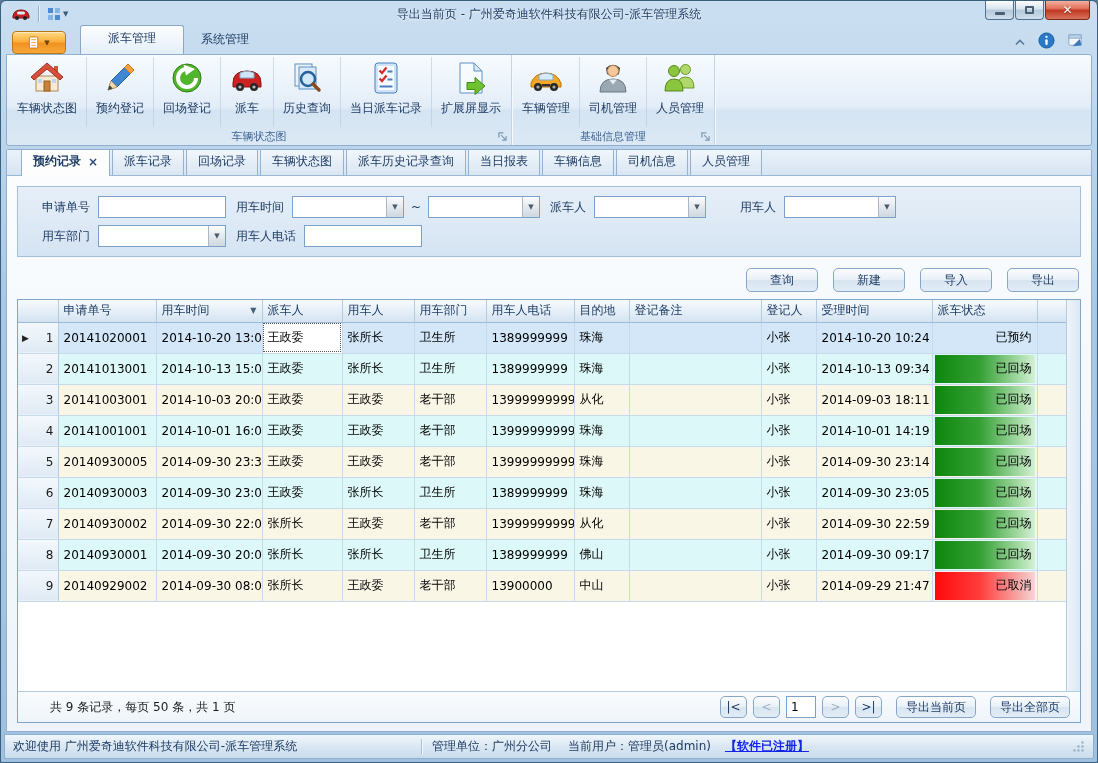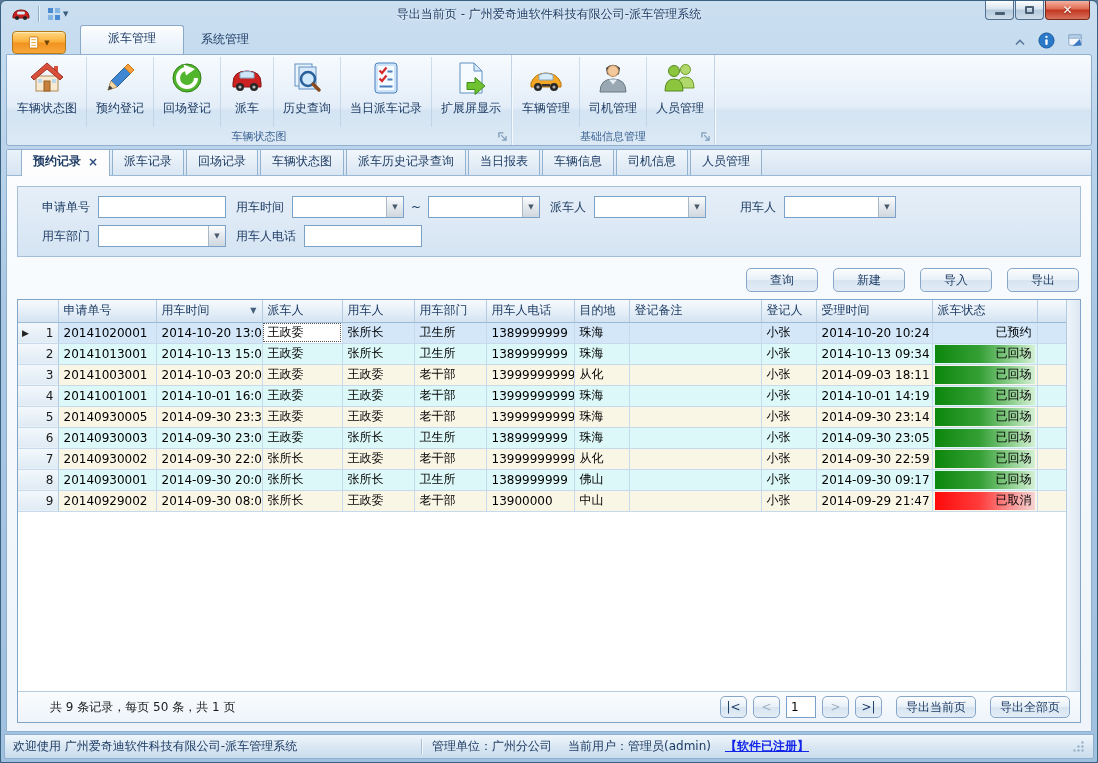--- a/index.html
+++ b/index.html
@@ -97,21 +97,21 @@
   th.filler,td.filler{ border-right:none; }
   td.rowhead{ background:linear-gradient(#f3f8fc,#dfeaf4); border-right:1px solid #b4cce2; padding:0 4px; }
   .rh-in{ display:flex; justify-content:space-between; align-items:center; }
   .cur{ font-size:9px; color:#222; }
   .rno{ color:#1a1a1a; }
   tr.cyan td:not(.rowhead){ background:#ddf8f8; }
   tr.cream td:not(.rowhead){ background:#faf6e6; }
   tr.sel td:not(.rowhead){ background:#d3e7f9; }
   td.fcell{ background:#fff !important; outline:1px dotted #555; outline-offset:-2px; }
   td.stcell{ padding:1px 2px; }
-  .sbar{ height:18px; display:flex; align-items:center; justify-content:flex-end; padding-right:3px; color:#000; }
+  .sbar{ height:28px; display:flex; align-items:center; justify-content:flex-end; padding-right:3px; color:#000; }
   .sbar.green{ background:linear-gradient(90deg,#0d870d,#35a035 45%,#a8dca8 85%,#d6f0d6); }
   .sbar.red{ background:linear-gradient(90deg,#ff0a0a,#ff3c3c 45%,#f5baba 90%,#f8d4d4); }
   .sbar.none{ background:transparent; }
   .vscroll{ width:14px; border-left:1px solid #b4cce2; background:linear-gradient(90deg,#eef4fa,#dde8f2); }
   
   .gfooter{ height:31px; border-top:1px solid #b4cce2; background:linear-gradient(#fafcfe,#eef4fa);
             display:flex; align-items:center; padding:0 10px; }
   .summary{ margin-left:22px; color:#1a1a1a; }
   .pager{ margin-left:auto; display:flex; align-items:center; gap:6px; }
   .pbtn{ width:27px; height:22px; }

